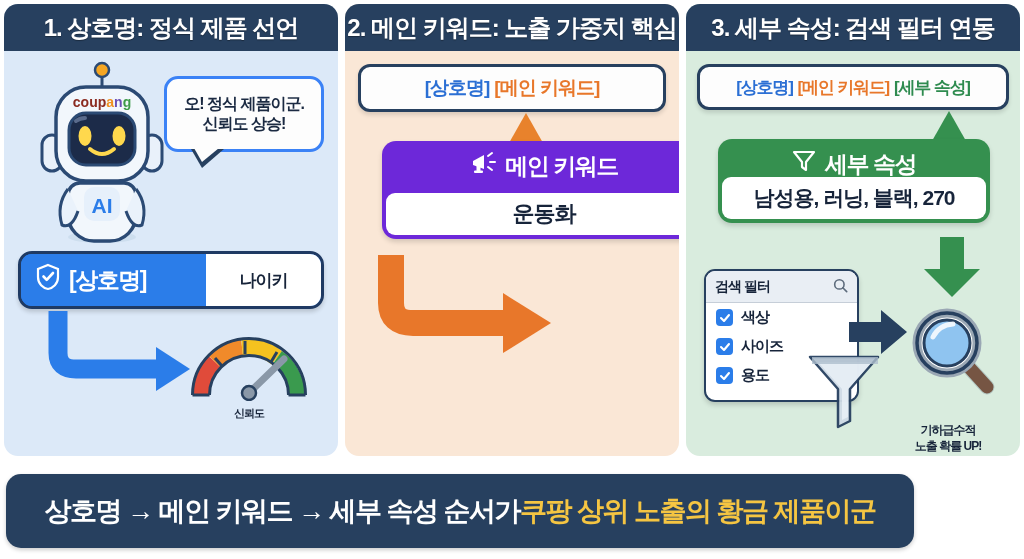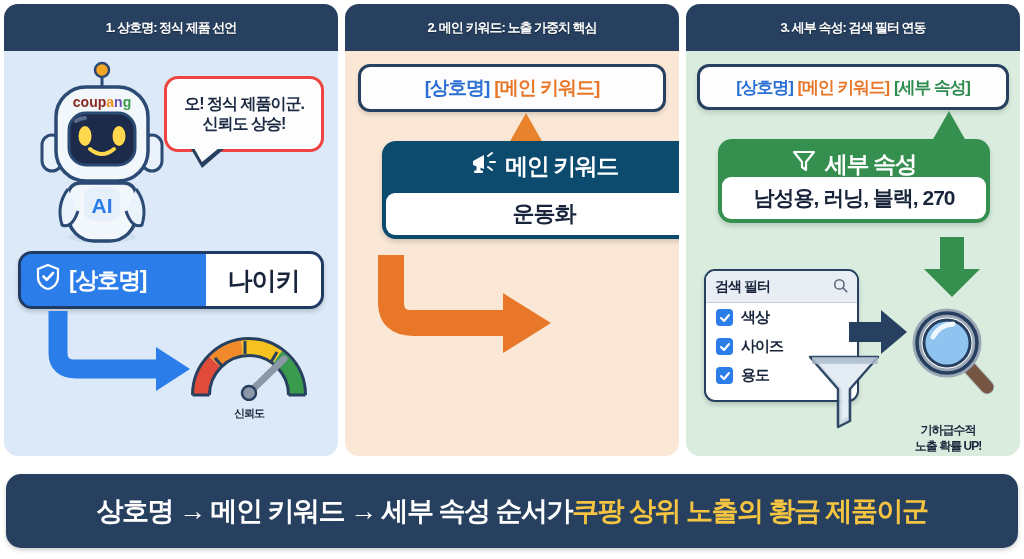--- a/index.html
+++ b/index.html
@@ -17,33 +17,33 @@
     border-radius: 14px; overflow: hidden;
   }
   #panel-1 { left: 4px;   width: 334px; background: #dce9f8; }
   #panel-2 { left: 345px; width: 334px; background: #fae7d6; }
   #panel-3 { left: 686px; width: 334px; background: #d9ecde; }
 
   .panel-header {
     position: absolute; top: 0; left: 0; right: 0; height: 47px;
     background: #27405f; color: #ffffff;
     display: flex; align-items: center; justify-content: center;
-    font-size: 13px; font-weight: bold; letter-spacing: -0.5px;
+    font-size: 24px; font-weight: bold; letter-spacing: -0.5px;
     text-shadow: 0 1px 1px rgba(0,0,0,.35);
   }
   .panel-body { position: absolute; top: 47px; left: 0; right: 0; bottom: 0; }
 
   
   .kr { letter-spacing: -1px; }
 
   
   #mascot { position: absolute; left: 28px; top: 10px; width: 140px; height: 185px; }
   #bubble {
     position: absolute; left: 160px; top: 25px; width: 160px; height: 76px;
-    background: #fdfdfd; border: 3px solid #ef4444; border-radius: 14px;
+    background: #fdfdfd; border: 3px solid #3b82f6; border-radius: 14px;
     display: flex; flex-direction: column; align-items: center; justify-content: center;
     font-size: 16px; font-weight: bold; color: #1b2a42; line-height: 1.25;
     letter-spacing: -1px; text-align: center;
   }
   #bubble:after {
     content: ""; position: absolute; left: 24px; bottom: -19px;
     width: 0; height: 0;
     border-left: 11px solid transparent; border-right: 22px solid transparent;
     border-top: 19px solid #27405f;
   }
@@ -60,40 +60,40 @@
     box-shadow: 0 3px 4px rgba(0,0,0,.16);
   }
   #brand-chip .left {
     flex: 0 0 185px; background: #2b7de9; color: #fff;
     display: flex; align-items: center; gap: 8px; padding-left: 14px;
     font-size: 23px; font-weight: bold; letter-spacing: -1.5px;
   }
   #brand-chip .right {
     flex: 1; background: #ffffff; color: #17243a;
     display: flex; align-items: center; justify-content: center;
-    font-size: 25px; font-weight: bold; letter-spacing: -1px;
+    font-size: 17px; font-weight: bold; letter-spacing: -1px;
   }
   #gauge-wrap { position: absolute; left: 185px; top: 280px; width: 120px; text-align: center; }
   #gauge-label { margin-top: 1px; font-size: 11px; font-weight: bold; color: #17243a; letter-spacing: -1px; }
 
   
   #title-bar-2 {
     position: absolute; left: 13px; top: 13px; width: 308px; height: 48px;
     background: #fdfdfd; border: 3px solid #27405f; border-radius: 12px;
     display: flex; align-items: center; justify-content: center; gap: 5px;
     font-size: 19px; font-weight: bold; letter-spacing: -1px;
     box-shadow: 0 3px 4px rgba(0,0,0,.13);
   }
   .tok-blue { color: #2b6fd4; }
   .tok-orange { color: #e8772a; }
   .tok-green { color: #2e8b4f; }
 
   #kw-card {
     position: absolute; left: 37px; top: 90px; width: 324px; height: 98px;
-    background: #0c4a6e; border-radius: 14px; overflow: hidden;
+    background: #6d28d9; border-radius: 14px; overflow: hidden;
     box-shadow: 0 3px 5px rgba(0,0,0,.15);
   }
   #kw-card .head {
     height: 50px; display: flex; align-items: center; justify-content: center; gap: 9px;
     color: #fff; font-size: 23px; font-weight: bold; letter-spacing: -1.5px;
   }
   #kw-card .val {
     position: absolute; left: 4px; right: 4px; bottom: 4px; height: 42px;
     background: #ffffff; border-radius: 9px;
     display: flex; align-items: center; justify-content: center;
@@ -151,21 +151,21 @@
     width: 17px; height: 17px; border-radius: 4px; background: #2b7de9;
     display: flex; align-items: center; justify-content: center; flex: 0 0 17px;
   }
   #note-3 {
     position: absolute; left: 192px; top: 372px; width: 140px; text-align: center;
     font-size: 12px; font-weight: bold; color: #17243a; line-height: 1.3; letter-spacing: -1px;
   }
 
   
   #banner {
-    position: absolute; left: 6px; top: 474px; width: 1012px; height: 74px;
+    position: absolute; left: 6px; top: 474px; width: 908px; height: 74px;
     background: #27405f; border-radius: 15px;
     display: flex; align-items: center; justify-content: center;
     color: #ffffff; font-size: 27px; font-weight: bold; letter-spacing: -1.5px;
     box-shadow: 0 2px 4px rgba(0,0,0,.2);
   }
   #banner .hl { color: #f5c542; }
 </style>
 </head>
 <body>
 

